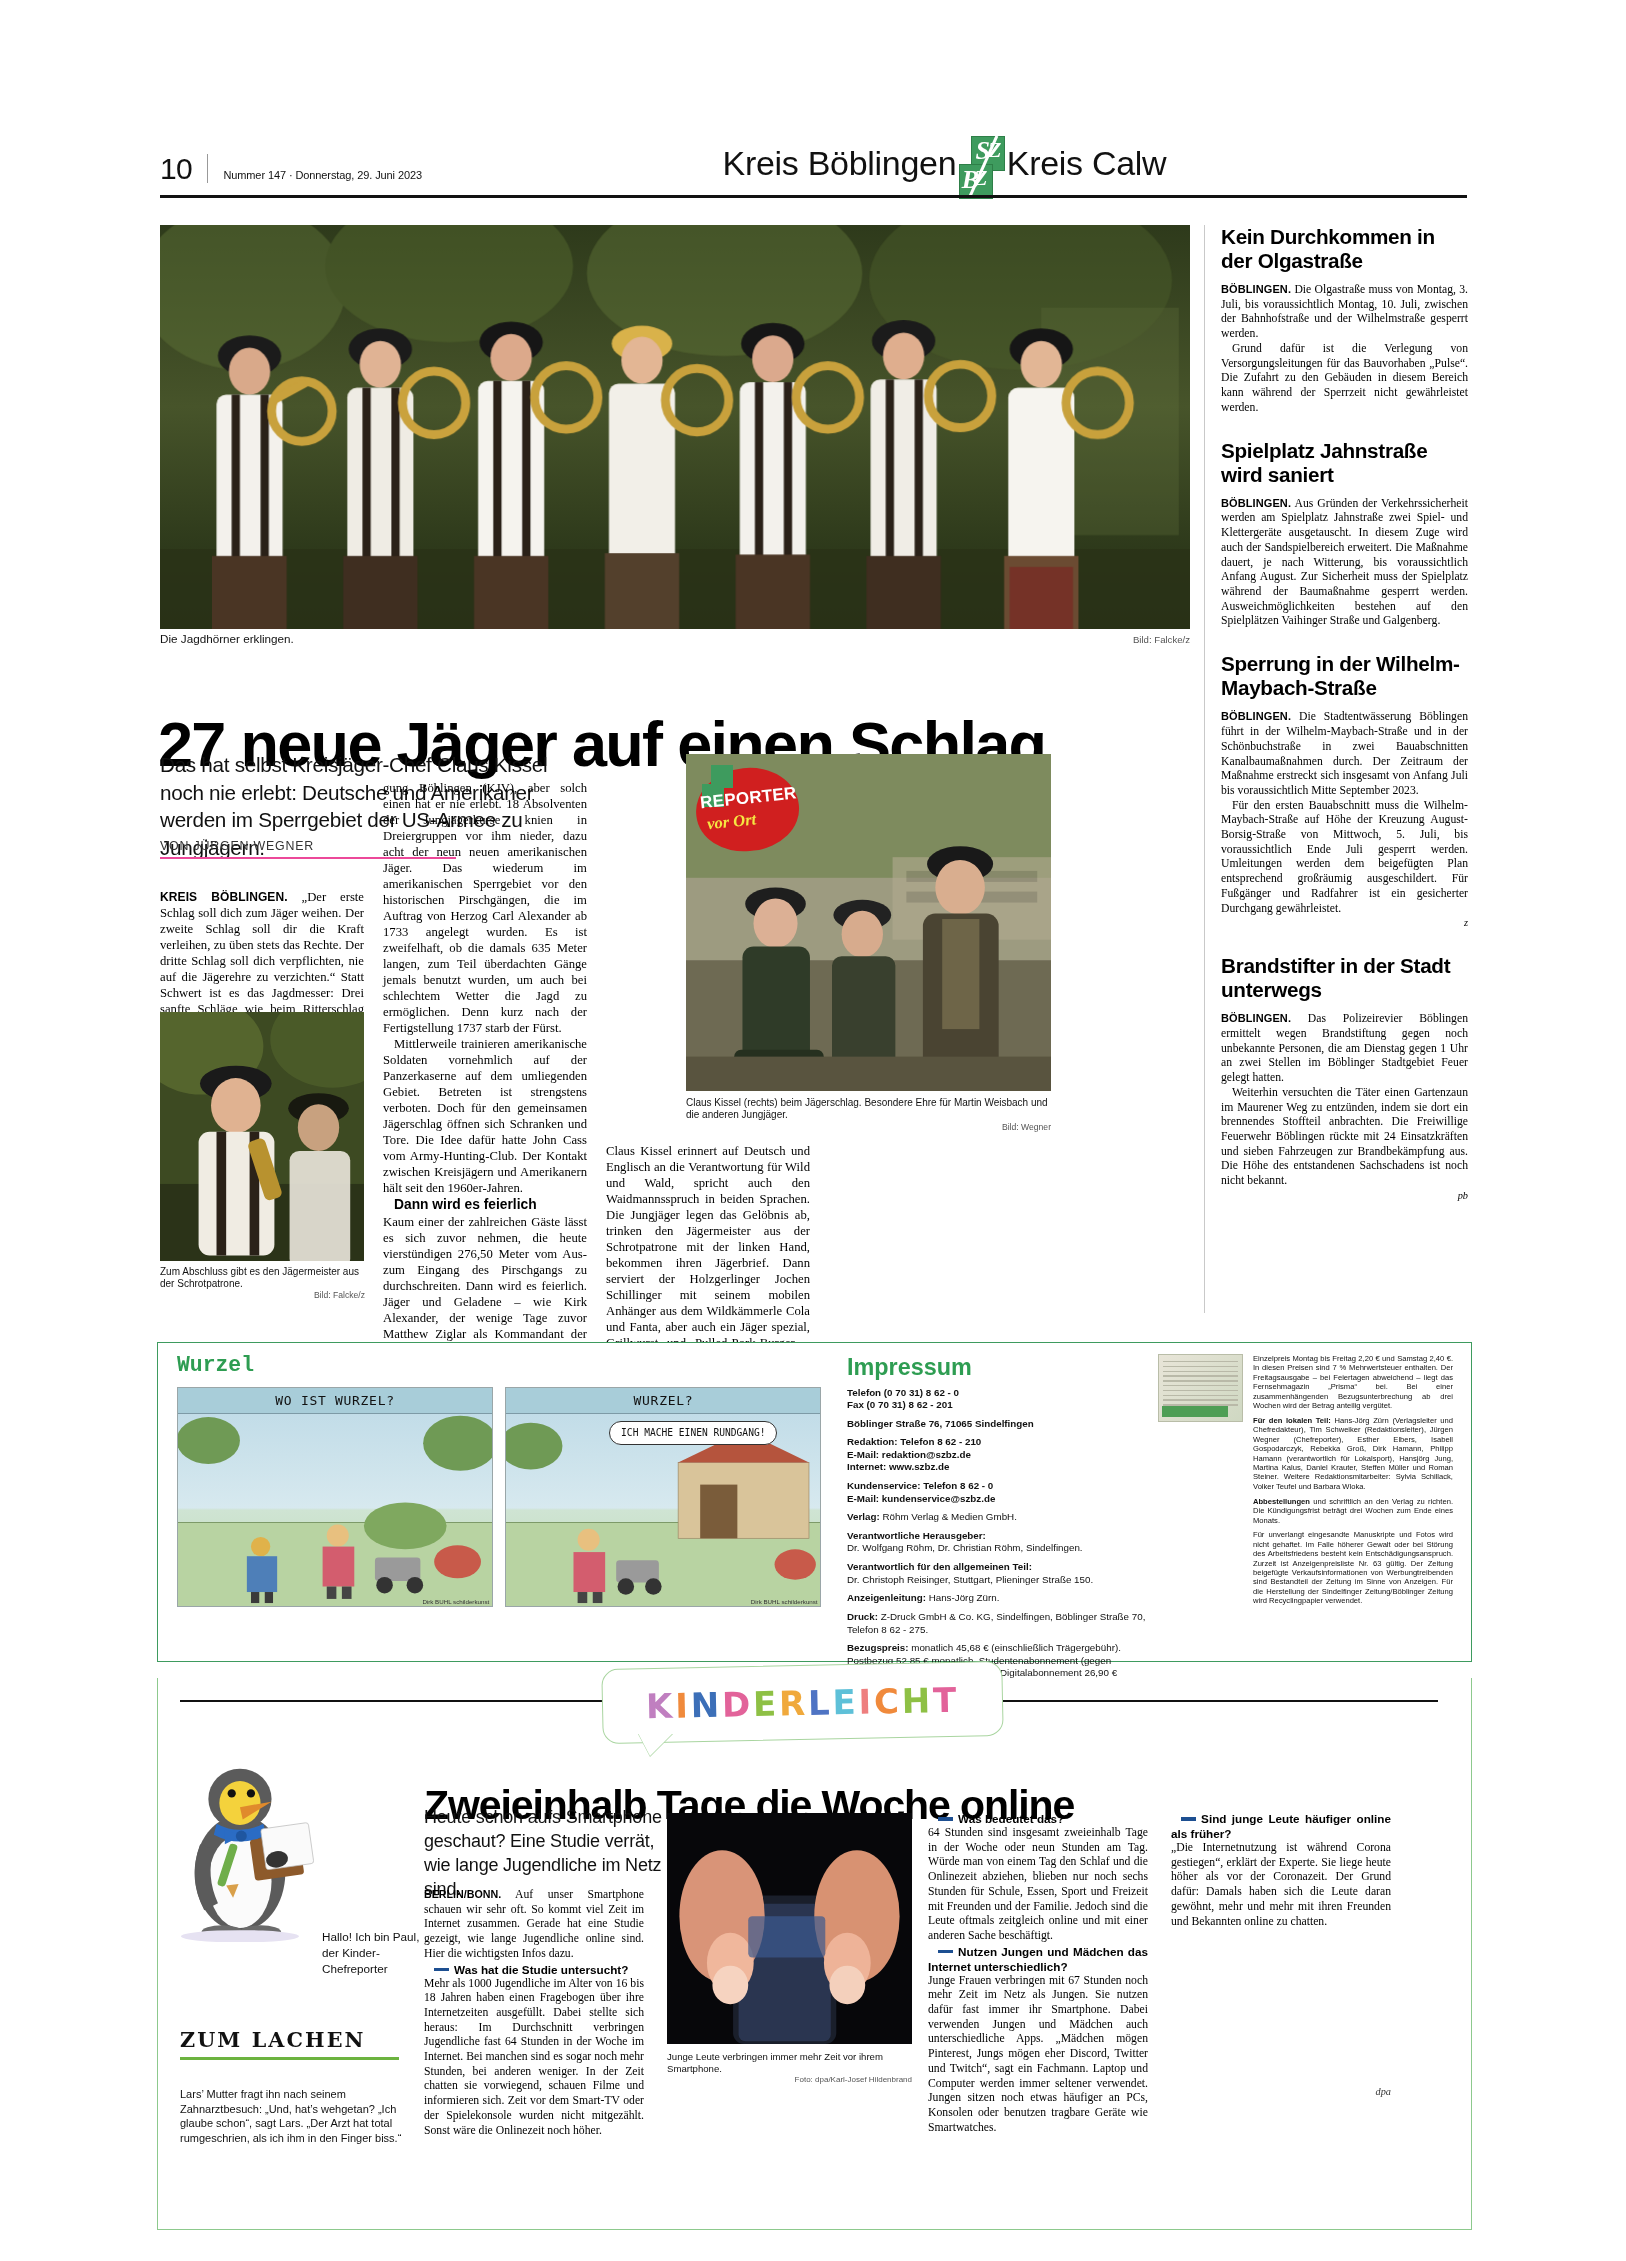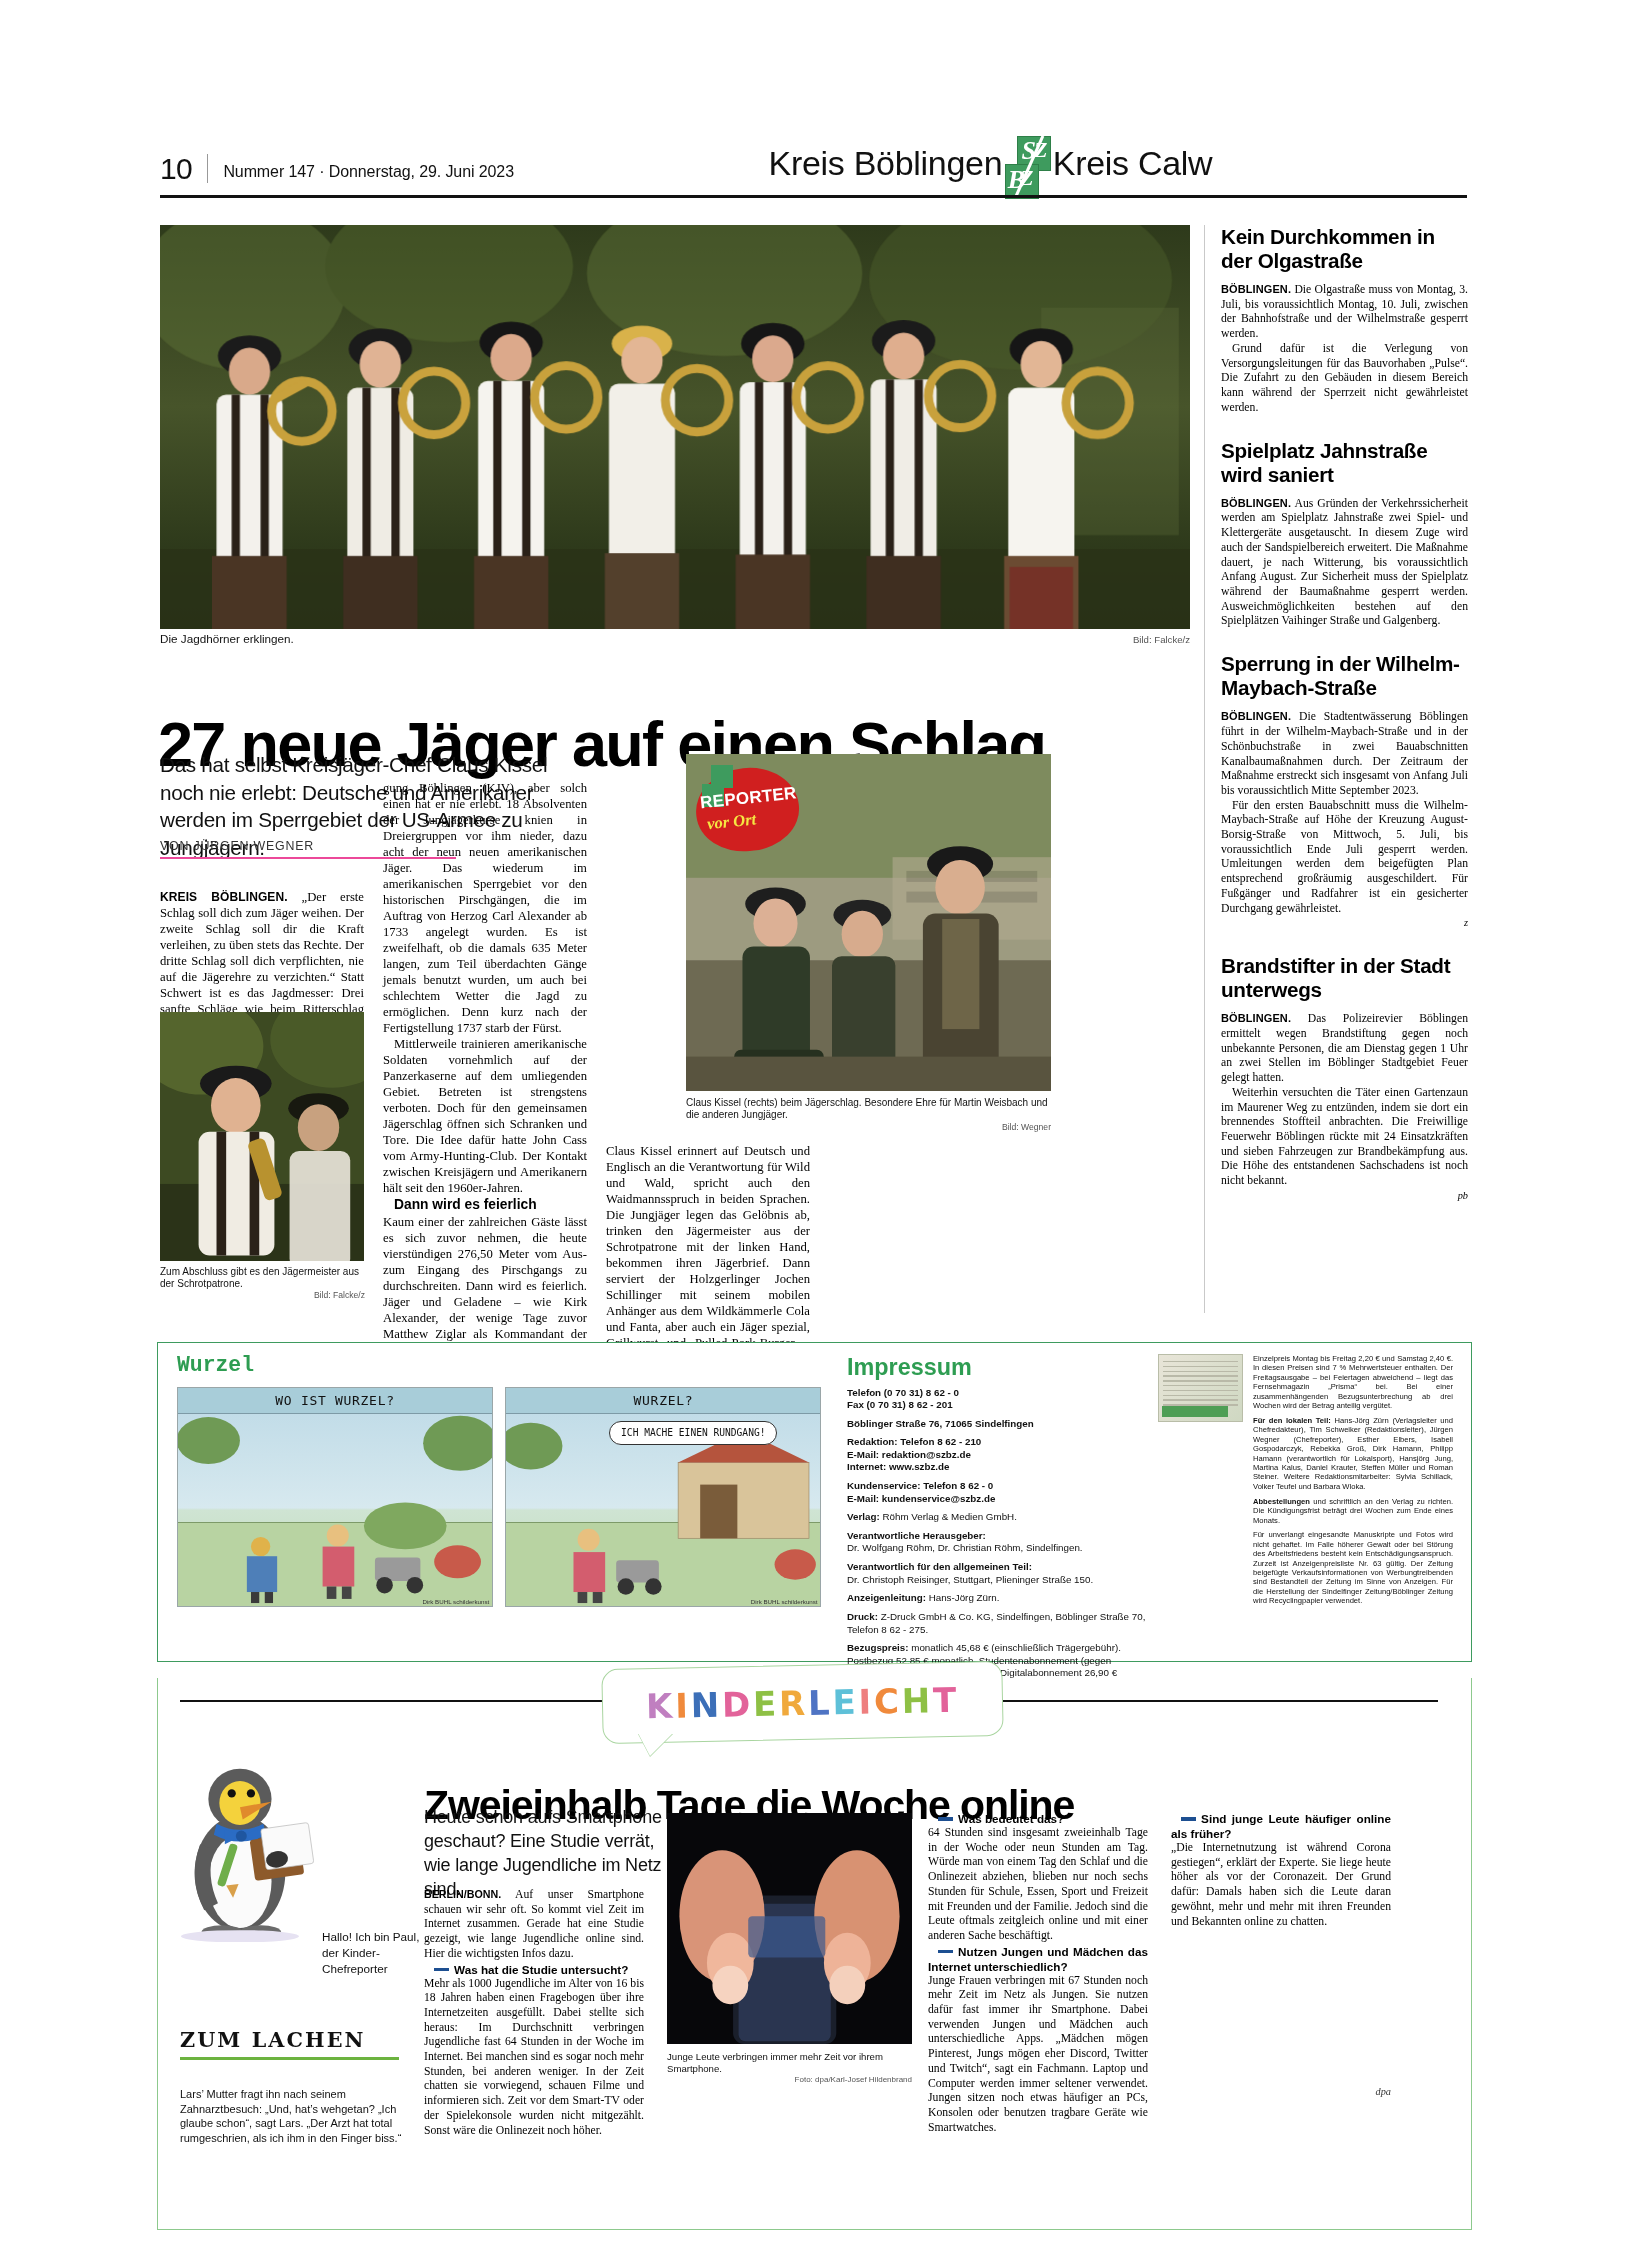--- a/index.html
+++ b/index.html
@@ -11,21 +11,21 @@
     position:relative;
     overflow:hidden;
   }
   .page{position:absolute;inset:0;background:#fff;padding-left:8px;}
 
   
   .masthead{position:absolute;left:160px;top:136px;width:1307px;height:63px;}
   .mh-row{display:flex;align-items:flex-end;height:48px;}
   .mh-pagenum{font-family:"Liberation Sans",sans-serif;font-size:30px;font-weight:400;line-height:1;color:#111;letter-spacing:-0.7px;}
   .mh-sep{width:1.4px;height:29px;background:#999;margin:0 15px 1.4px 15px;}
-  .mh-issue{font-family:"Liberation Sans",sans-serif;font-size:16px;font-weight:400;color:#111;letter-spacing:-0.1px;padding-bottom:2.8px;}
+  .mh-issue{font-family:"Liberation Sans",sans-serif;font-size:11px;font-weight:400;color:#111;letter-spacing:-0.1px;padding-bottom:2.8px;}
   .mh-center{flex:1;display:flex;align-items:flex-end;justify-content:center;gap:0px;padding-bottom:1.4px;}
   .mh-title{font-family:"Liberation Sans",sans-serif;font-size:34px;font-weight:400;color:#111;letter-spacing:-0.3px;}
   .logo{position:relative;width:45px;height:59px;margin:0 2.8px -12.4px 2.8px;flex:0 0 auto;}
   .logo .sq{position:absolute;background:#3e9b5e;border:1.4px solid #2e7f48;}
   .logo .sq.sz{left:12.4px;top:0px;width:32px;height:33px;}
   .logo .sq.bz{left:0px;top:27.6px;width:32px;height:33px;}
   .logo .lt{position:absolute;font-family:"Liberation Serif",serif;font-weight:700;font-style:italic;color:#fff;font-size:26px;line-height:32px;}
   .logo .lt.s{left:16.5px;top:-0.7px;}
   .logo .lt.z1{left:29px;top:-2.1px;font-size:22px;}
   .logo .lt.b{left:2.8px;top:27.6px;}

